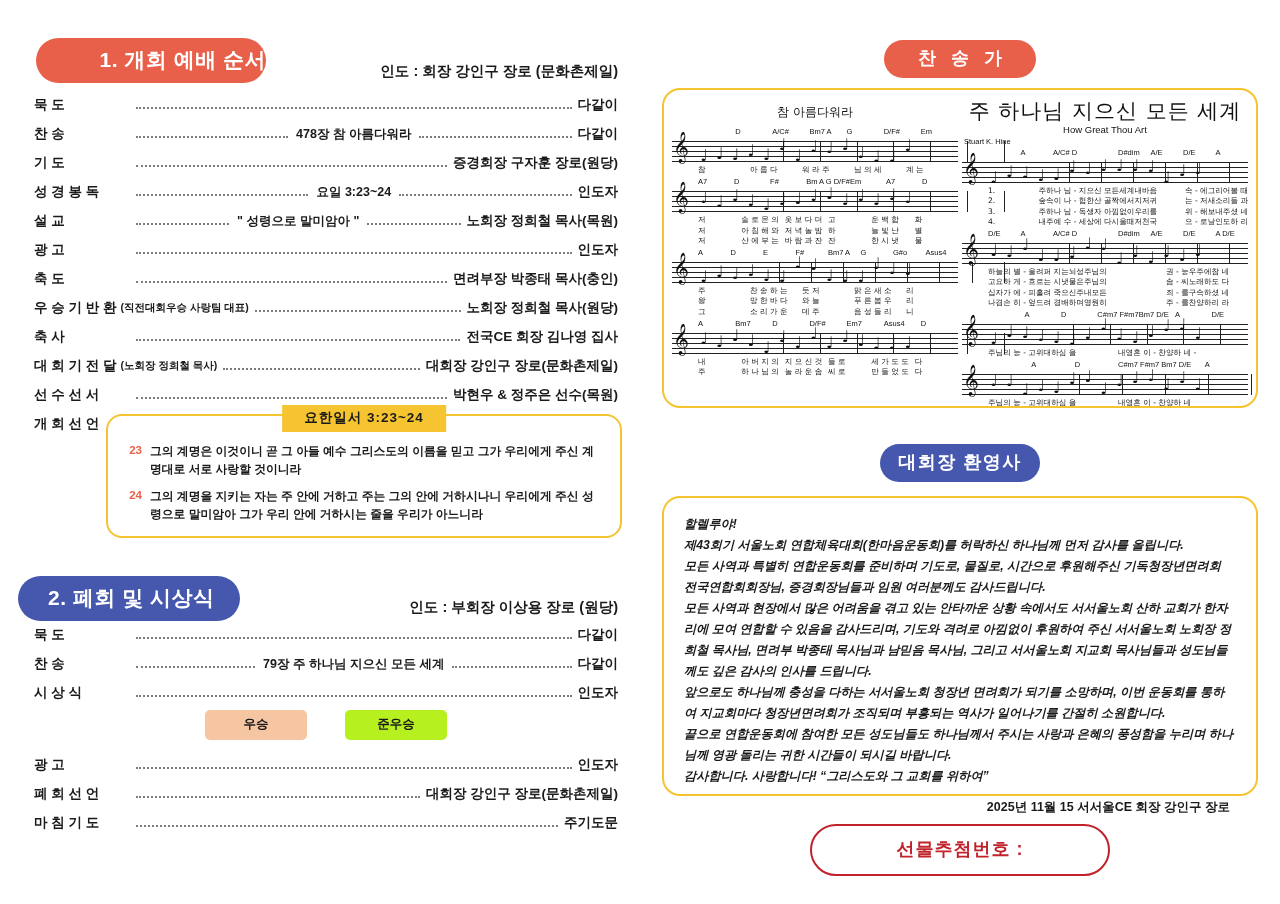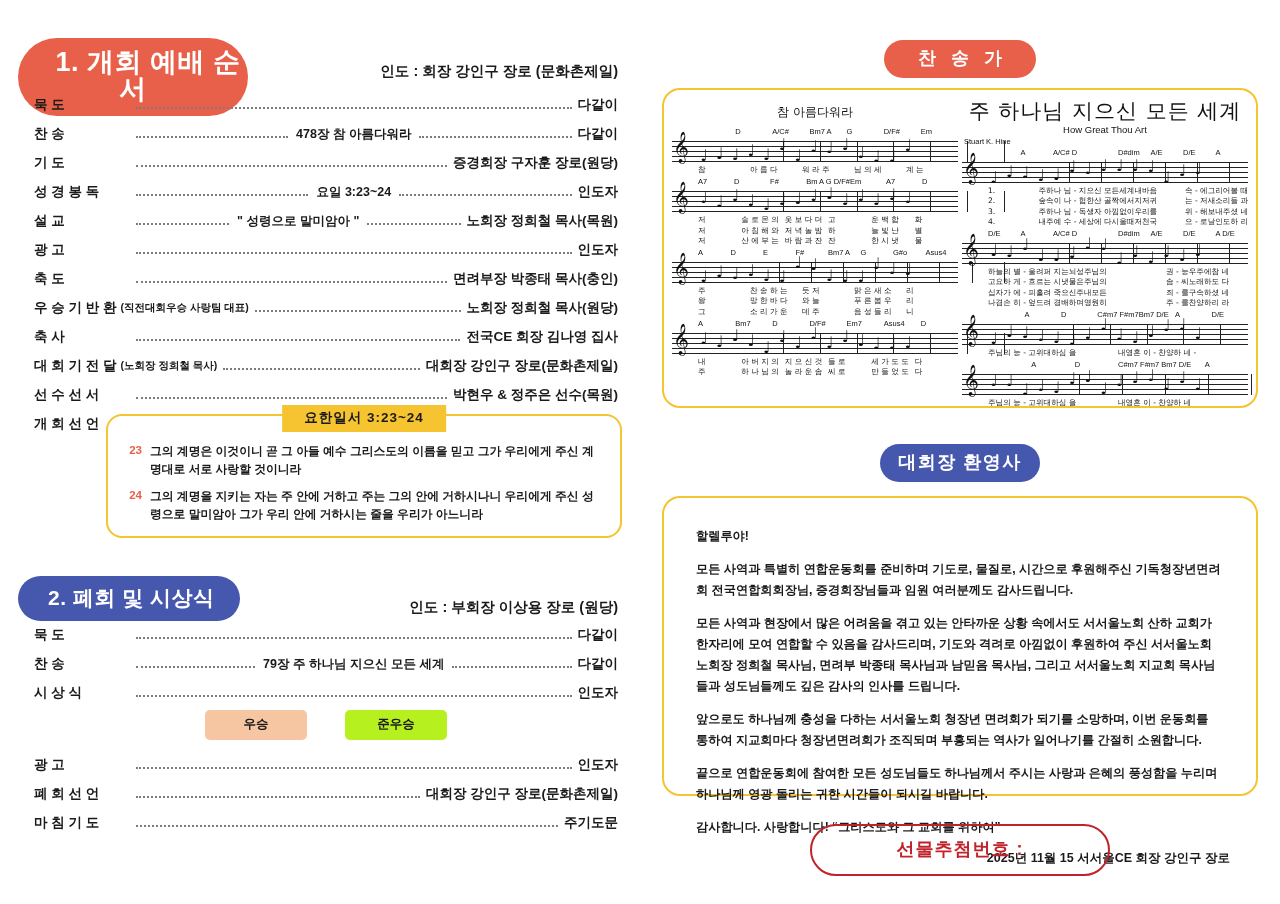--- a/index.html
+++ b/index.html
@@ -41,26 +41,26 @@
     color: #ffffff;
     letter-spacing: 0.5px;
     text-align: center;
     line-height: 1;
   }
   .pill-orange { background: #e8604a; }
   .pill-blue   { background: #4657ae; }
 
   .sec1-pill {
     position: absolute;
-    left: 18px;
+    left: 36px;
     top: 38px;
     width: 230px;
     padding: 11px 0 13px 0;
-    font-size: 27px;
-    text-align: center;
+    font-size: 21px;
+    text-align: right;
     text-indent: 30px;
   }
   .sec2-pill {
     position: absolute;
     left: 18px;
     top: 576px;
     width: 222px;
     padding: 11px 0 13px 0;
     font-size: 21px;
     text-align: left;
@@ -245,21 +245,21 @@
     width: 596px;
     height: 300px;
     padding: 16px 20px 10px 20px;
   }
   .welcome-text {
     font-size: 12.2px;
     font-weight: bold;
     line-height: 1.72;
     color: #1a1a1a;
   }
-  .welcome-text p { margin: 12px; }
+  .welcome-text p { margin: 0; font-style: italic; }
   .welcome-sign {
     margin-top: 12px;
     text-align: right;
     font-size: 12.5px;
     font-weight: bold;
     padding-right: 6px;
   }
   .gift-box {
     position: absolute;
     left: 50%;
@@ -1019,20 +1019,21 @@
             </div>
         </div>
       </div>
     </div>
 
     <div class="pill pill-blue welcome-pill">대회장 환영사</div>
 
     <div class="yellow-box welcome-box">
       <div class="welcome-text" id="welcome-text">
           <p>할렐루야!</p>
+          <p>제43회기 서울노회 연합체육대회(한마음운동회)를 허락하신 하나님께 먼저 감사를 올립니다.</p>
           <p>모든 사역과 특별히 연합운동회를 준비하며 기도로, 물질로, 시간으로 후원해주신 기독청장년면려회 전국연합회회장님, 증경회장님들과 임원 여러분께도 감사드립니다.</p>
           <p>모든 사역과 현장에서 많은 어려움을 겪고 있는 안타까운 상황 속에서도 서서울노회 산하 교회가 한자리에 모여 연합할 수 있음을 감사드리며, 기도와 격려로 아낌없이 후원하여 주신 서서울노회 노회장 정희철 목사님, 면려부 박종태 목사님과 남믿음 목사님, 그리고 서서울노회 지교회 목사님들과 성도님들께도 깊은 감사의 인사를 드립니다.</p>
           <p>앞으로도 하나님께 충성을 다하는 서서울노회 청장년 면려회가 되기를 소망하며, 이번 운동회를 통하여 지교회마다 청장년면려회가 조직되며 부흥되는 역사가 일어나기를 간절히 소원합니다.</p>
           <p>끝으로 연합운동회에 참여한 모든 성도님들도 하나님께서 주시는 사랑과 은혜의 풍성함을 누리며 하나님께 영광 돌리는 귀한 시간들이 되시길 바랍니다.</p>
           <p>감사합니다. 사랑합니다!  “그리스도와 그 교회를 위하여”</p>
         </div>
       <div class="welcome-sign">2025년 11월 15  서서울CE 회장 강인구 장로</div>
     </div>
 
     <div class="gift-box">선물추첨번호 :</div>

